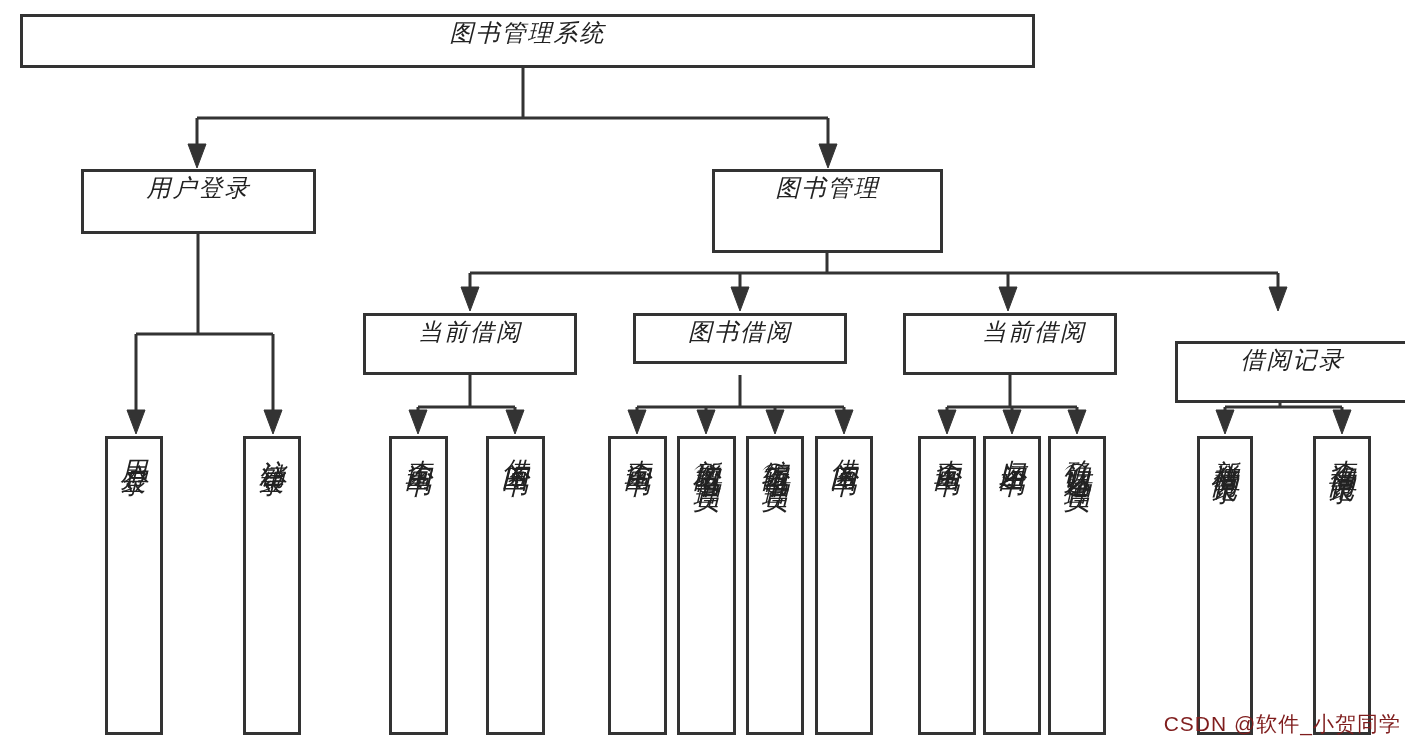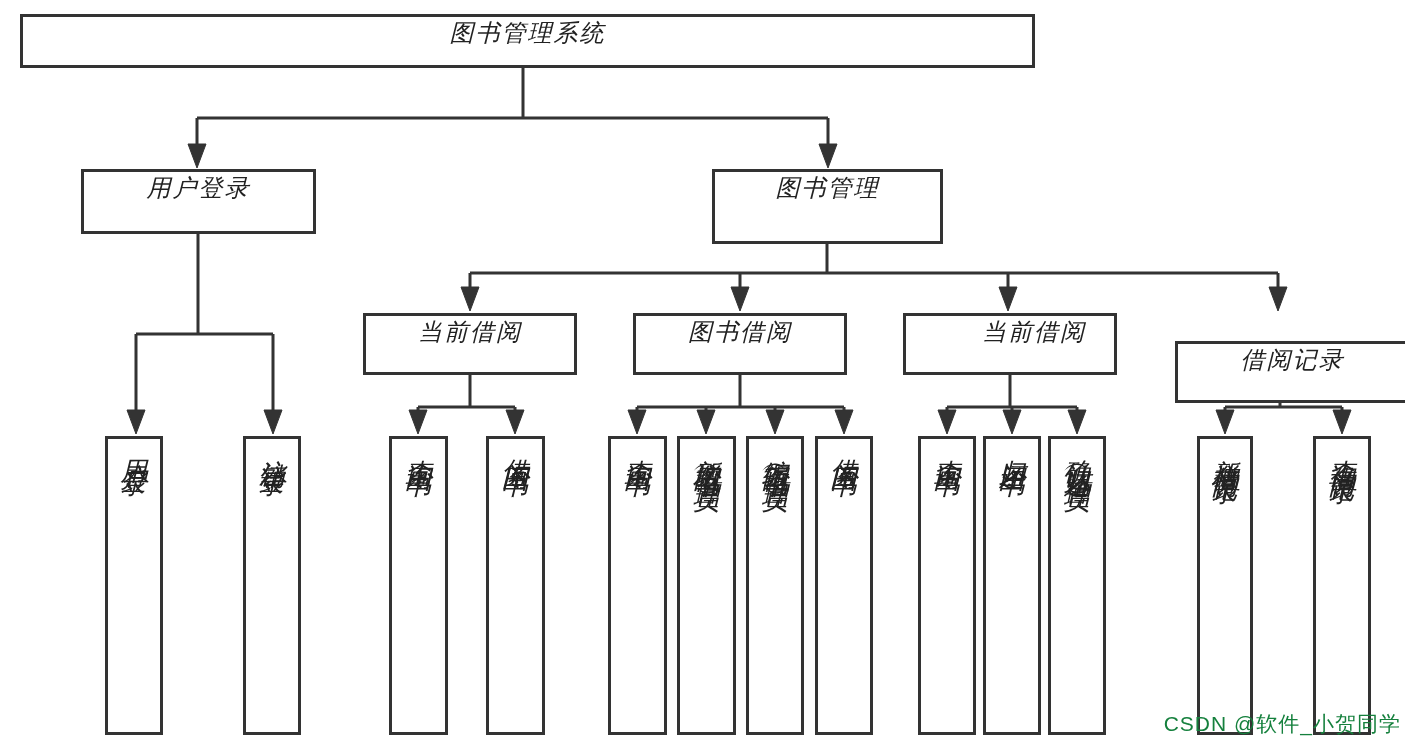--- a/index.html
+++ b/index.html
@@ -48,23 +48,23 @@
     font-size: 26px;
     line-height: 1;
     letter-spacing: 4px;
     white-space: nowrap;
     color: #222222;
   }
 
   
   .n-root   { left: 20px;   top: 14px;  width: 1015px; height: 54px; }
   .n-login  { left: 81px;   top: 169px; width: 235px;  height: 65px; }
-  .n-manage { left: 712px;  top: 169px; width: 231px;  height: 75px; }
+  .n-manage { left: 712px;  top: 169px; width: 231px;  height: 84px; }
   .n-rec    { left: 363px;  top: 313px; width: 214px;  height: 62px; }
-  .n-bor    { left: 633px;  top: 313px; width: 214px;  height: 62px; }
+  .n-bor    { left: 633px;  top: 313px; width: 214px;  height: 51px; }
   .n-cur    { left: 903px;  top: 313px; width: 214px;  height: 62px; padding-left: 48px; }
   .n-rcd    { left: 1175px; top: 313px; width: 235px;  height: 62px; margin-top: 28px; }
 
   .leaf { top: 436px; height: 299px; }
   .lf1  { left: 105px;  width: 58px; }
   .lf2  { left: 243px;  width: 58px; }
   .lf3  { left: 389px;  width: 59px; }
   .lf4  { left: 486px;  width: 59px; }
   .lf5  { left: 608px;  width: 59px; }
   .lf6  { left: 677px;  width: 59px; }
@@ -75,21 +75,21 @@
   .lf11 { left: 1048px; width: 58px; }
   .lf12 { left: 1197px; width: 56px; }
   .lf13 { left: 1313px; width: 58px; }
 
   .watermark {
     position: absolute;
     right: 4px;
     bottom: 9px;
     font-size: 21px;
     letter-spacing: 1px;
-    color: #15803d;
+    color: #7f1d1d;
     z-index: 3;
     white-space: nowrap;
   }
 </style>
 </head>
 <body>
 
 <div class="canvas">
 
   <svg class="wires" viewBox="0 0 1405 747" xmlns="http://www.w3.org/2000/svg">

